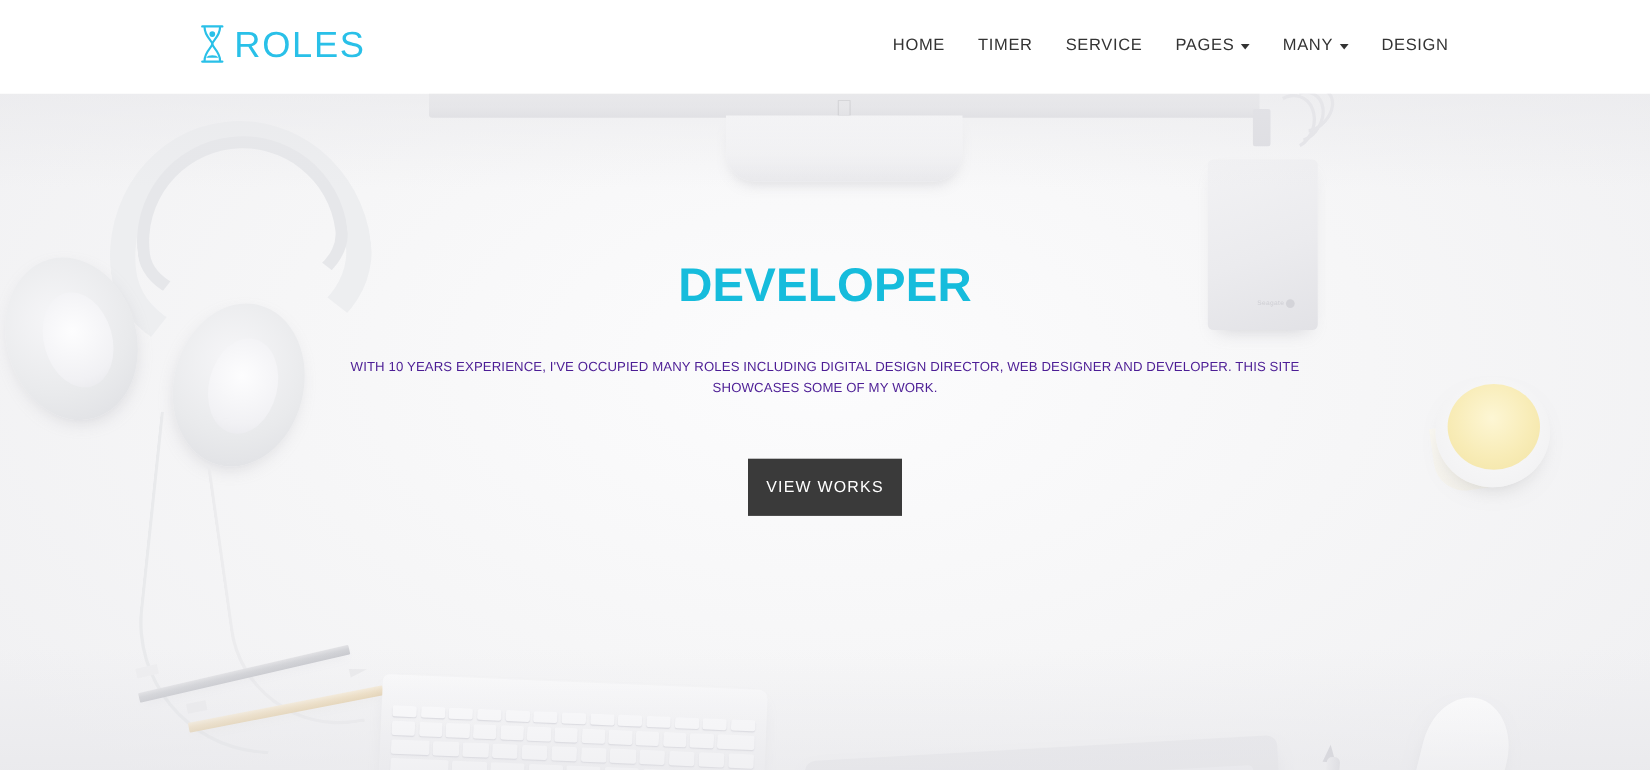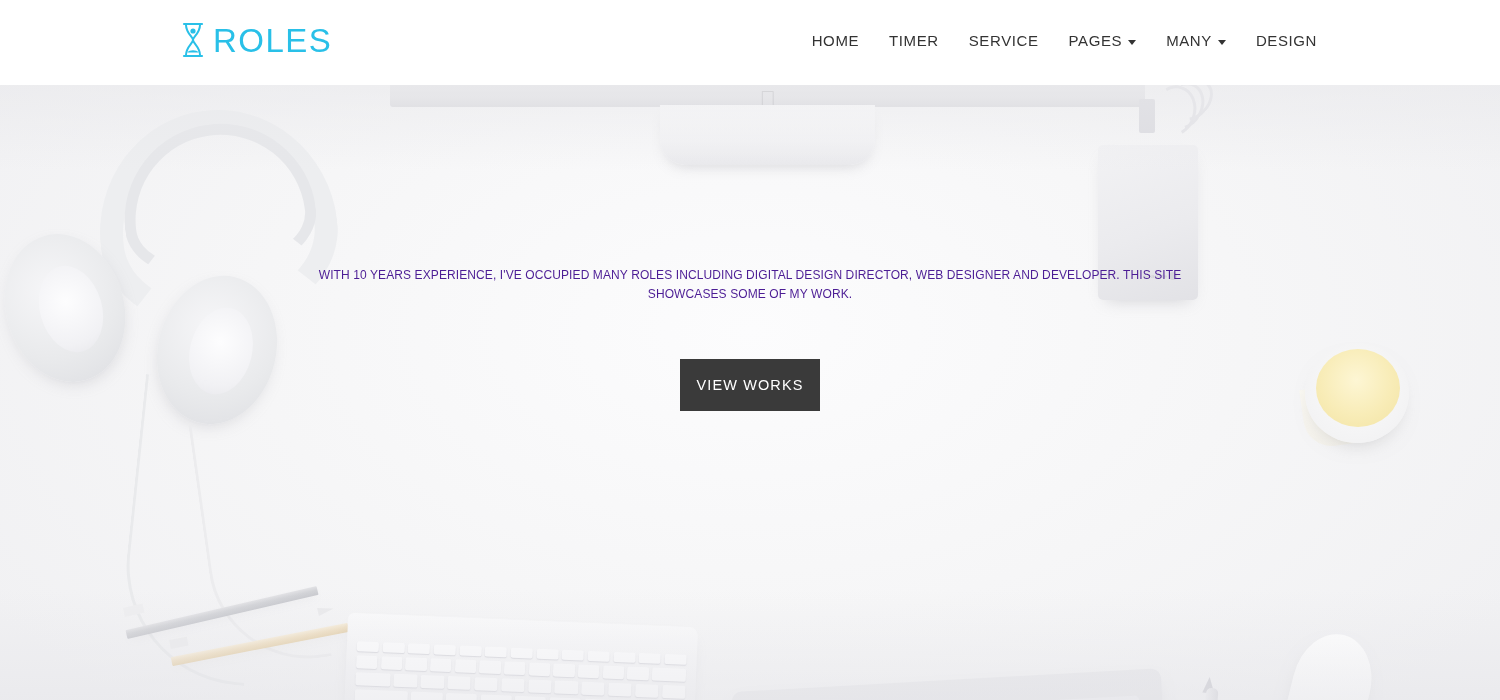--- a/index.html
+++ b/index.html
@@ -580,19 +580,20 @@
       <div class="obj" id="cup-base"></div>
       <div class="obj" id="cup"></div>
       <div class="obj" id="cup-liquid"></div>
 
       <div class="obj" id="mouse"></div>
 
     </div>
 
     <div id="hero-content">
       <h1 id="hero-title">
+        <span id="hero-title-accent">DEVELOPER</span>
       </h1>
       <p id="hero-subtitle">WITH 10 YEARS EXPERIENCE, I'VE OCCUPIED MANY ROLES INCLUDING DIGITAL DESIGN DIRECTOR, WEB DESIGNER AND DEVELOPER. THIS SITE SHOWCASES SOME OF MY WORK.</p>
       <button id="view-works-button">VIEW WORKS</button>
     </div>
 
   </section>
 </div>
 
 </body></html>

